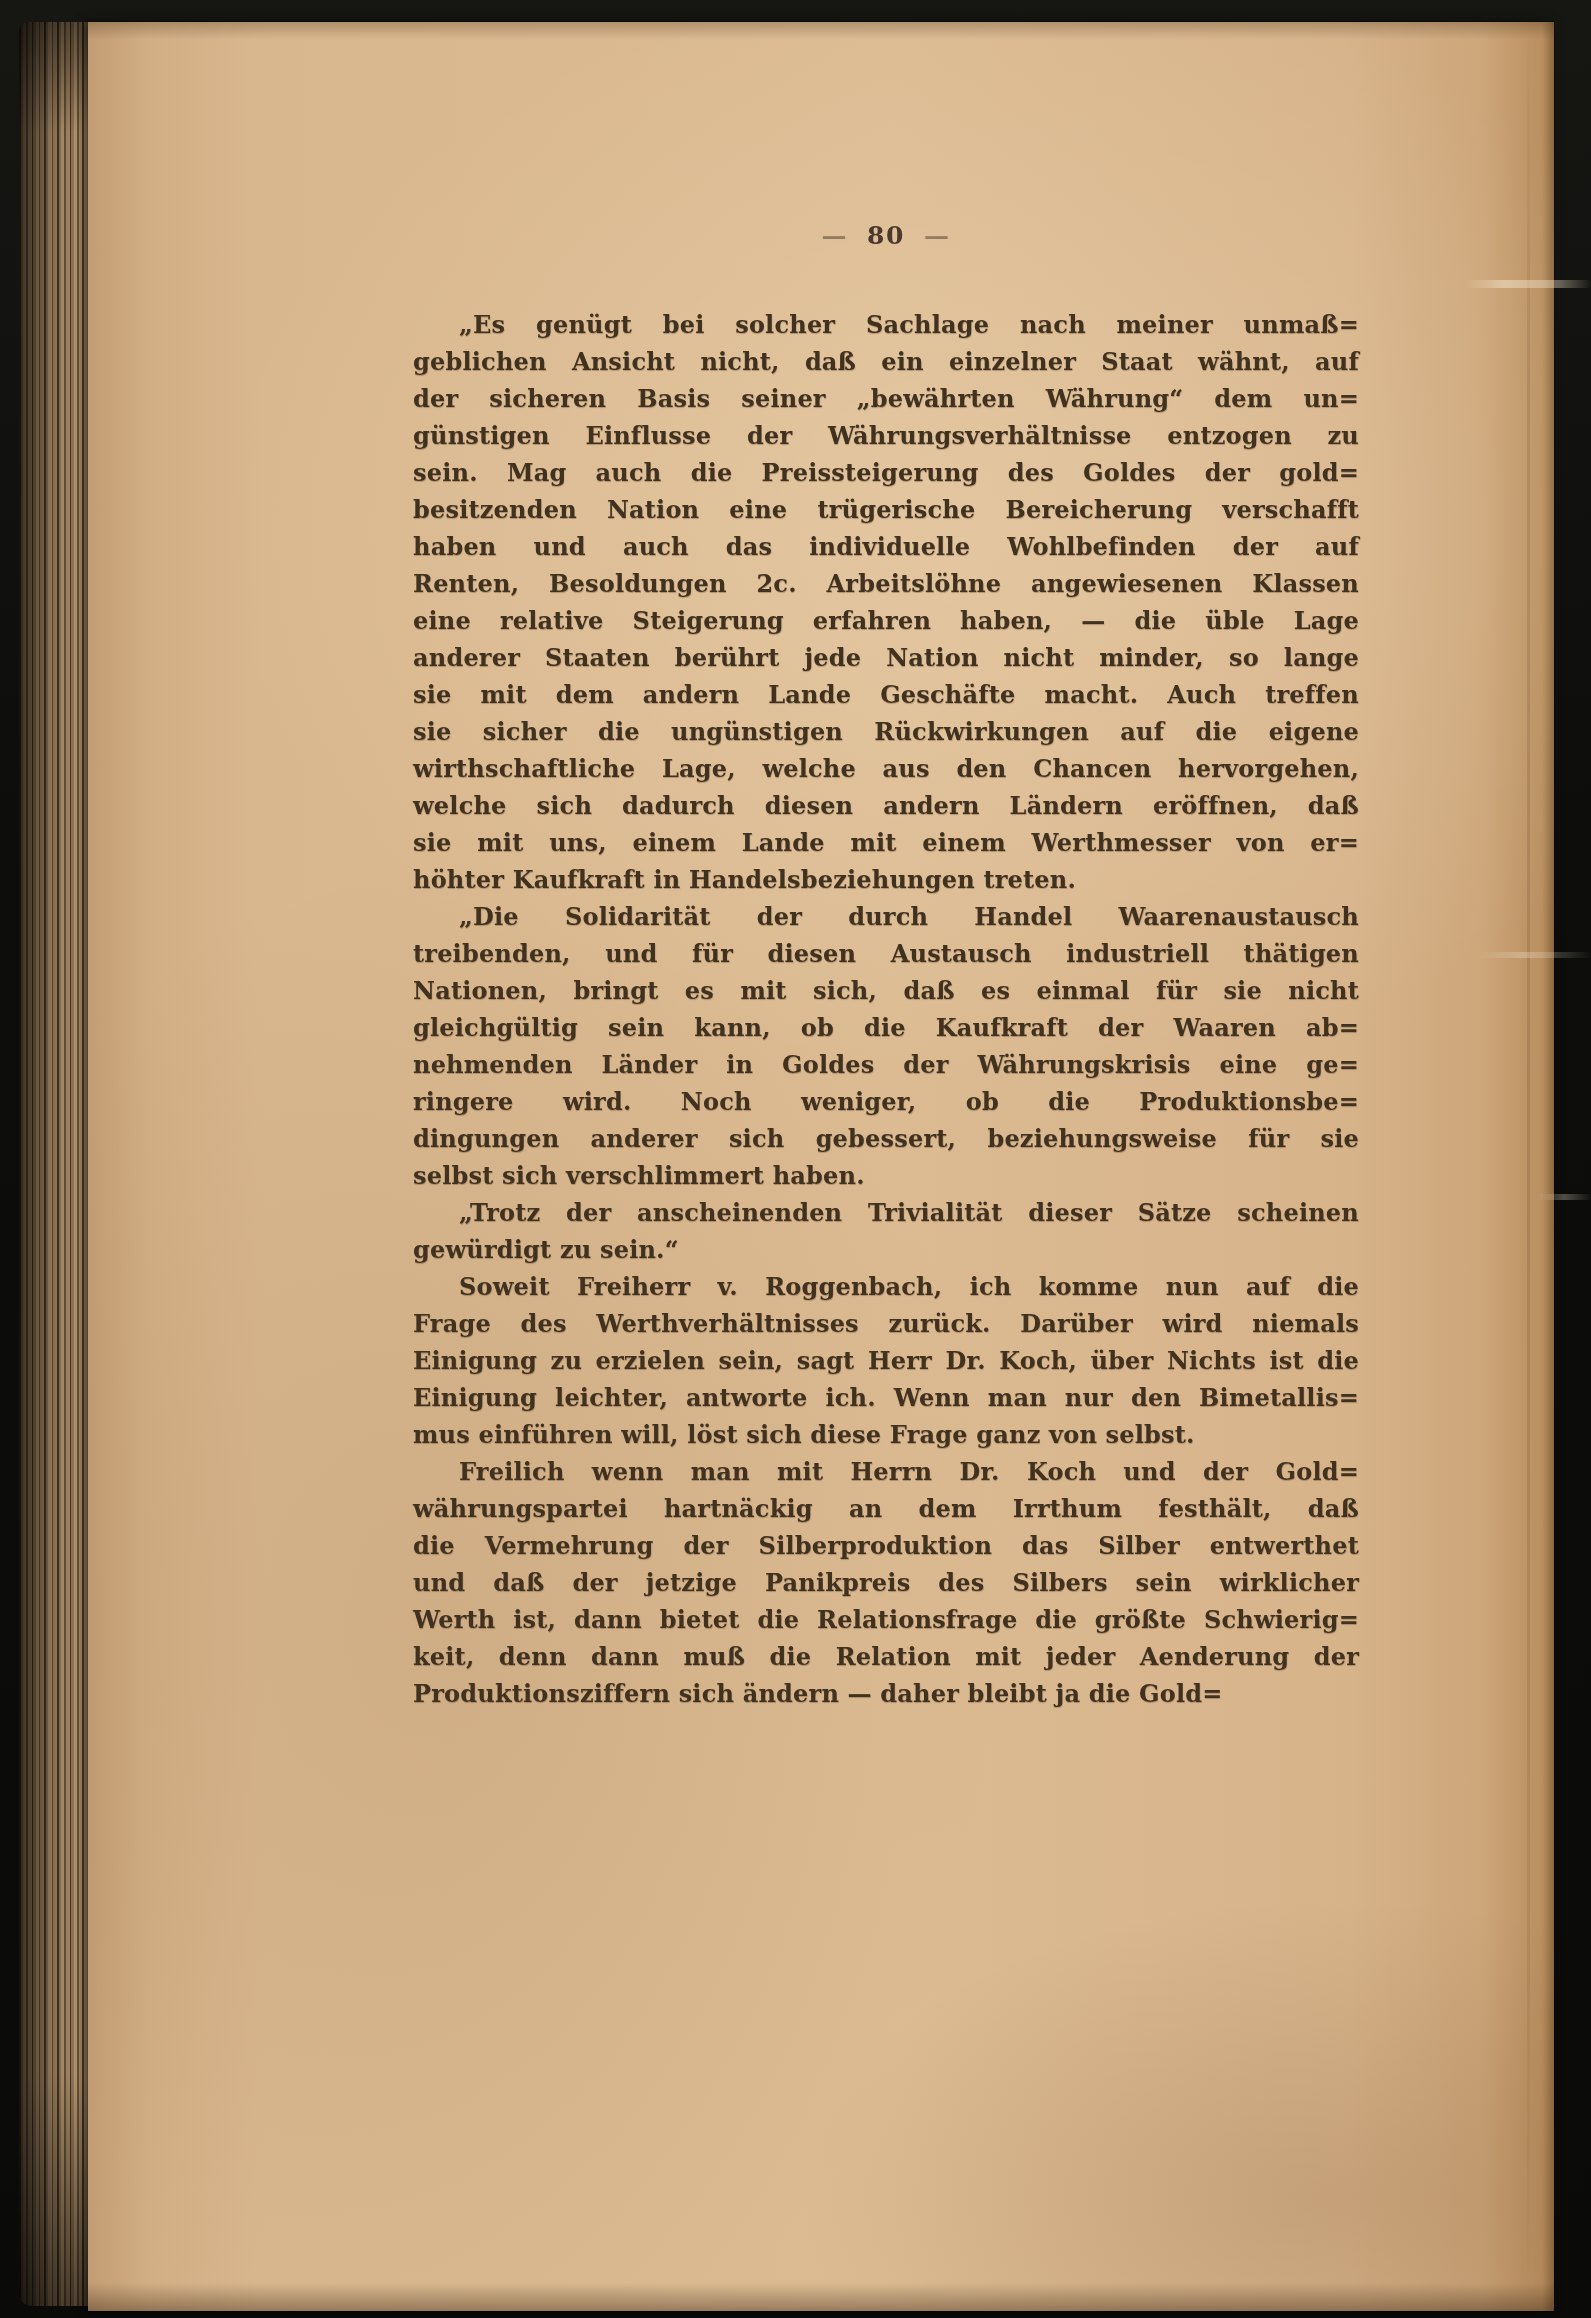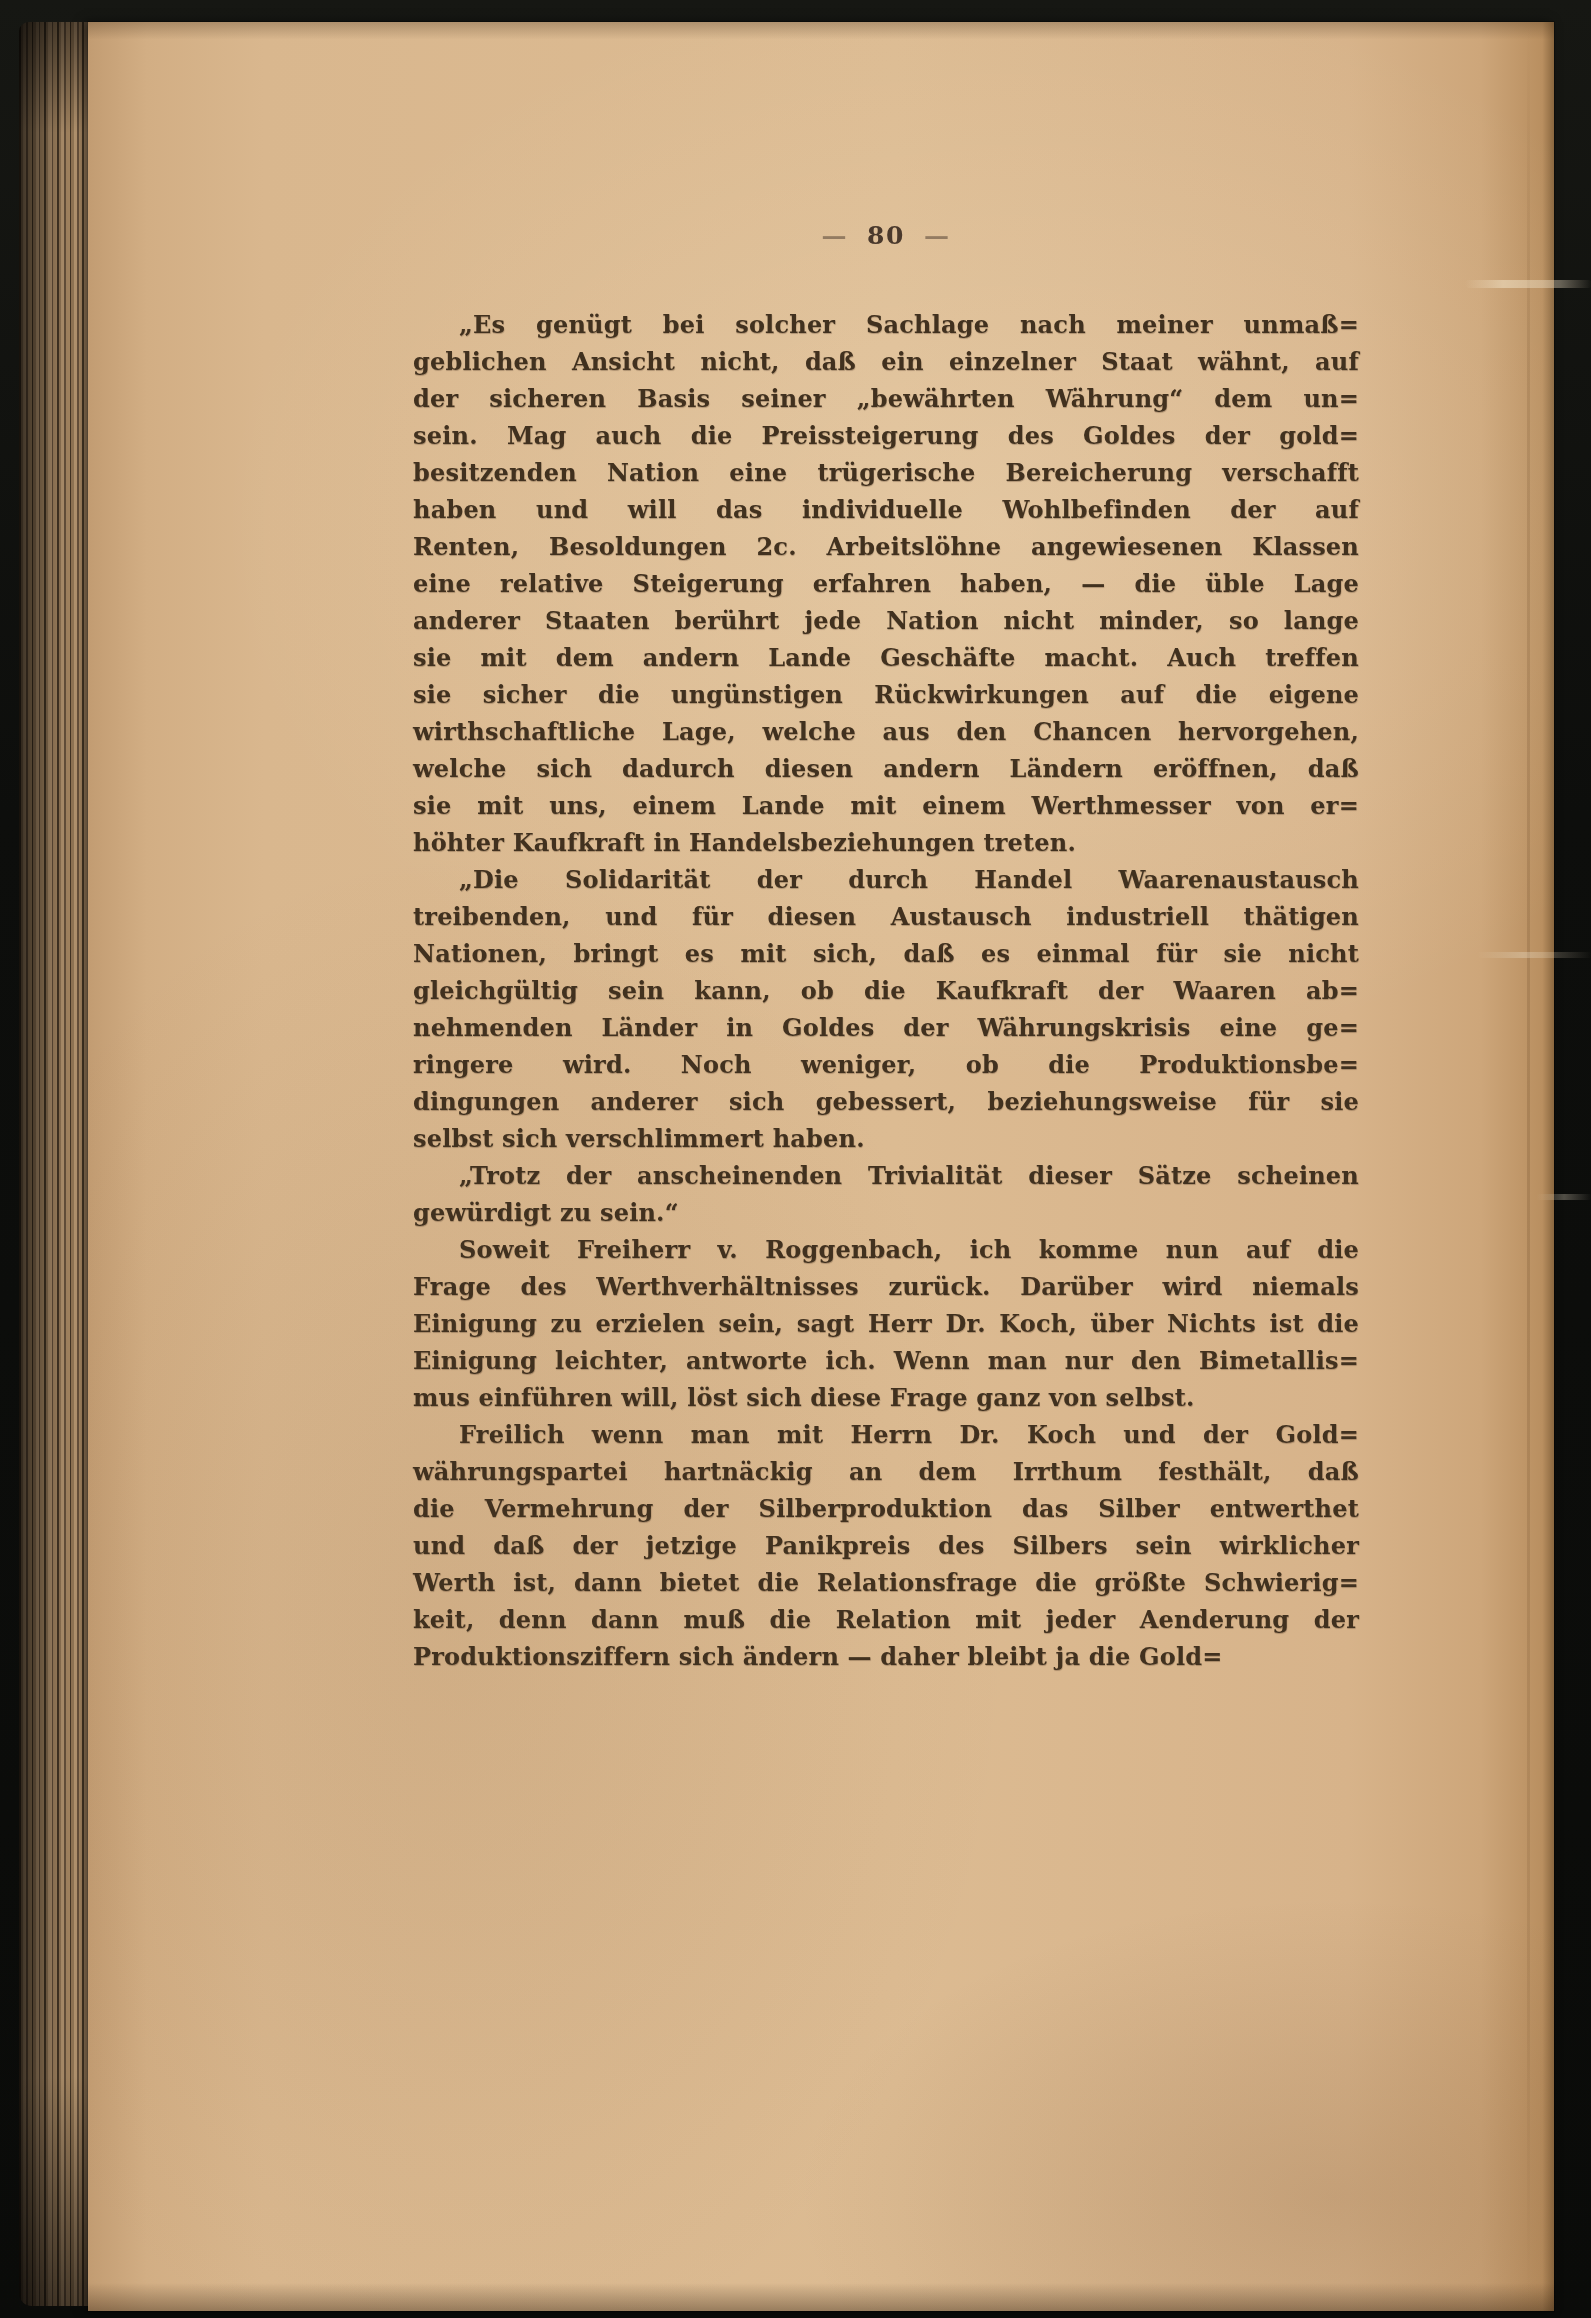--- a/index.html
+++ b/index.html
@@ -90,23 +90,24 @@
 
     <div id="text-block">
       <div class="page-number">
         <span class="dash">—</span><span class="num">80</span><span class="dash">—</span>
       </div>
 
     <div class="paragraph">
           <div class="line first">„Es genügt bei solcher Sachlage nach meiner unmaß=</div>
           <div class="line">geblichen Ansicht nicht, daß ein einzelner Staat wähnt, auf</div>
           <div class="line">der sicheren Basis seiner „bewährten Währung“ dem un=</div>
+          <div class="line">günstigen Einflusse der Währungsverhältnisse entzogen zu</div>
           <div class="line">sein. Mag auch die Preissteigerung des Goldes der gold=</div>
           <div class="line">besitzenden Nation eine trügerische Bereicherung verschafft</div>
-          <div class="line">haben und will das individuelle Wohlbefinden der auf</div>
+          <div class="line">haben und auch das individuelle Wohlbefinden der auf</div>
           <div class="line">Renten, Besoldungen 2c. Arbeitslöhne angewiesenen Klassen</div>
           <div class="line">eine relative Steigerung erfahren haben, — die üble Lage</div>
           <div class="line">anderer Staaten berührt jede Nation nicht minder, so lange</div>
           <div class="line">sie mit dem andern Lande Geschäfte macht. Auch treffen</div>
           <div class="line">sie sicher die ungünstigen Rückwirkungen auf die eigene</div>
           <div class="line">wirthschaftliche Lage, welche aus den Chancen hervorgehen,</div>
           <div class="line">welche sich dadurch diesen andern Ländern eröffnen, daß</div>
           <div class="line">sie mit uns, einem Lande mit einem Werthmesser von er=</div>
           <div class="line last">höhter Kaufkraft in Handelsbeziehungen treten.</div>
         </div>

